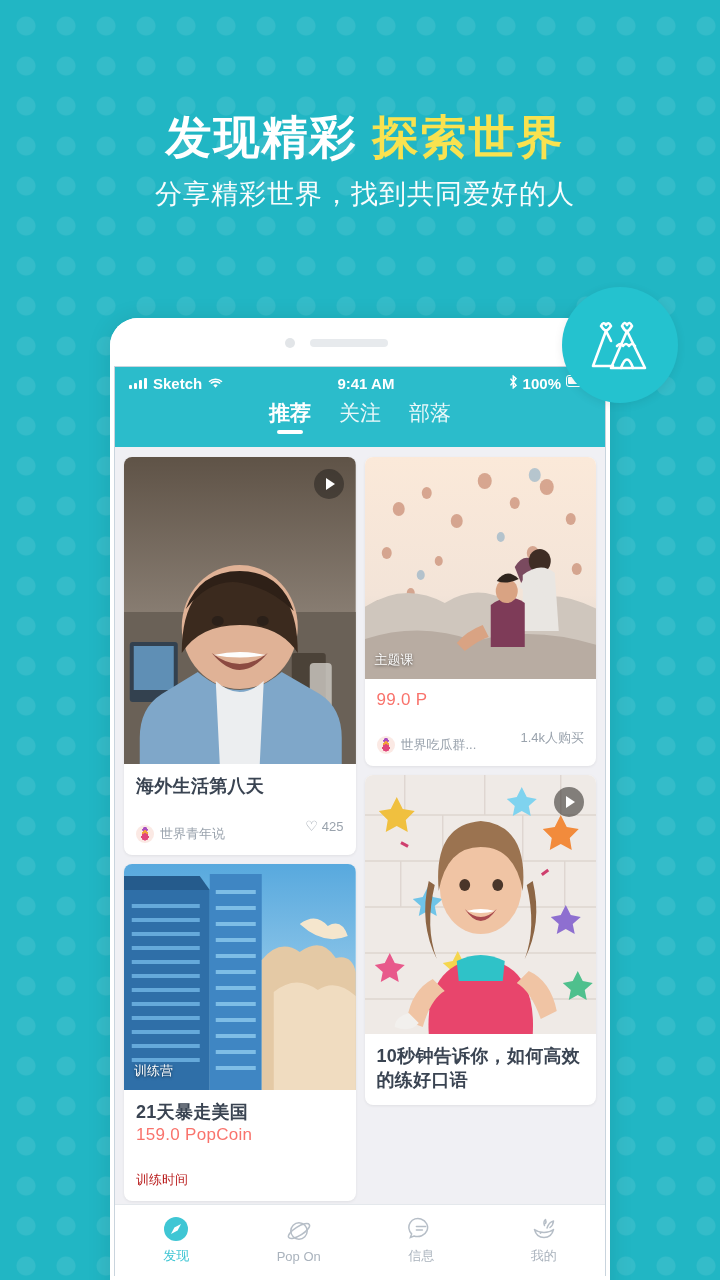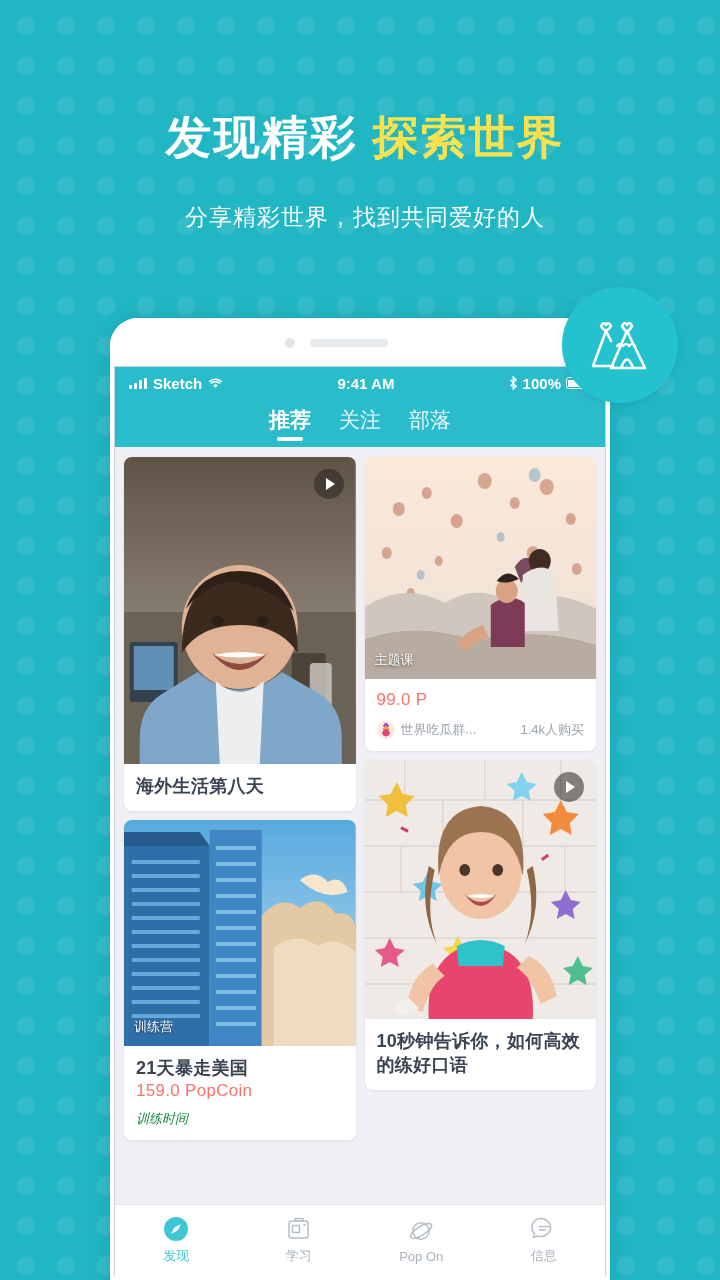--- a/index.html
+++ b/index.html
@@ -22,22 +22,22 @@
     position:absolute; top:0; left:0; width:720px; height:300px;
     text-align:center; z-index:5;padding-left:10px;
   }
   .hero-title {
     margin-top:112px;
     font-size:46px; font-weight:bold; letter-spacing:2px;
     color:#ffffff; line-height:1.12;
   }
   .hero-title .accent { color:#f9e24f; }
   .hero-sub {
-    margin-top:38px;
-    font-size:23px; color:#ffffff; letter-spacing:1px;
+    margin-top:12px;
+    font-size:27px; color:#ffffff; letter-spacing:1px;
     opacity:0.97;
   }
   
   .phone {
     position:absolute; left:110px; top:318px;
     width:500px; height:990px;
     background:#ffffff;
     border-radius:28px 28px 0 0;
     box-shadow:0 2px 24px rgba(0,0,0,0.10);
     overflow:hidden;
@@ -65,40 +65,40 @@
     border-bottom:none;
     overflow:hidden;
   }
   
   .statusbar {
     height:32px; background:#2bbccb; color:#fff;
     display:flex; align-items:center; justify-content:space-between;
     padding:0 14px; font-size:15px; font-weight:bold;
   }
   .sb-left { display:flex; align-items:center; gap:6px; }
-  .sb-right { display:flex; align-items:center; gap:5px; }
+  .sb-right { display:flex; gap:5px; }
   .signal { display:flex; align-items:flex-end; gap:2px; height:11px; }
   .signal i { width:3px; background:#fff; border-radius:1px; display:block; }
   .signal i:nth-child(1){height:4px;}
   .signal i:nth-child(2){height:6px;}
   .signal i:nth-child(3){height:9px;}
   .signal i:nth-child(4){height:11px;}
   .batt {
     width:25px; height:12px; border:1.6px solid #fff; border-radius:3px;
     position:relative; padding:1.5px;
   }
   .batt::after {
     content:""; position:absolute; right:-4px; top:3px;
     width:2px; height:5px; background:#fff; border-radius:0 1px 1px 0;
   }
   .batt span { display:block; height:100%; background:#fff; border-radius:1px; }
   
   .tabbar {
     height:48px; background:#2bbccb;
-    display:flex; align-items:center; justify-content:center; gap:28px;
+    display:flex; align-items:flex-start; justify-content:center; gap:28px;
   }
   .tab {
     color:#ffffff; font-size:21px; position:relative;
     padding-bottom:7px; opacity:0.9;
   }
   .tab.active { font-weight:bold; opacity:1; }
   .tab.active::after {
     content:""; position:absolute; left:50%; transform:translateX(-50%);
     bottom:0; width:26px; height:4px; border-radius:2px; background:#fff;
   }
@@ -140,36 +140,36 @@
     font-size:18px; color:#3a4452; font-weight:bold;
     line-height:1.32; letter-spacing:0.3px;
   }
   .cprice {
     margin-top:0; font-size:17px; color:#f9736c; letter-spacing:0.3px;
   }
   .cmeta {
     margin-top:11px; display:flex; align-items:center;
     justify-content:space-between; gap:6px;
   }
-  .author { display:flex; align-items:center; gap:6px; min-width:0; }
+  .author { display:flex; align-items:center; gap:6px; min-width:0;margin-top:15px; }
   .avatar {
     width:18px; height:18px; border-radius:50%; flex:none;
     background:
       radial-gradient(circle at 50% 66%, #e0457b 0 24%, rgba(0,0,0,0) 25%),
       radial-gradient(circle at 50% 44%, #f2a23a 0 20%, rgba(0,0,0,0) 21%),
       radial-gradient(circle at 50% 26%, #a94ec0 0 16%, rgba(0,0,0,0) 17%),
       #fbe9e4;
   }
   .aname {
     font-size:13px; color:#9aa3ad;
     white-space:nowrap; overflow:hidden; text-overflow:ellipsis;
   }
   .cstat { font-size:13px; color:#9aa3ad; white-space:nowrap; display:flex; align-items:center; gap:4px; }
   .heart { color:#9aa3ad; font-size:14px; }
-  .csub { margin-top:9px; font-size:13px; color:#15803d;font-style:italic; }
+  .csub { margin-top:26px; font-size:13px; color:#b91c1c; }
   
   .navbar {
     position:absolute; left:0; bottom:0; width:100%; height:72px;
     background:#fff; border-top:1px solid #e4e8ec;
     display:flex; align-items:center;
   }
   .nav-item {
     flex:1; display:flex; flex-direction:column;
     align-items:center; justify-content:center; gap:5px;
   }
@@ -279,20 +279,30 @@
                 <ellipse cx="139" cy="164" rx="6" ry="5" fill="#2b2019"></ellipse>
                 <path d="M88 196 q28 22 56 0 q-28 34 -56 0Z" fill="#8c4a41"></path>
                 <path d="M90 198 q26 -6 52 0 q-26 5 -52 0Z" fill="#fdfdfd"></path>
                 <path d="M74 215 q42 36 84 0 l38 22 q22 14 22 44 v26 H16 v-26 q0 -30 22 -44Z" fill="#7fa7c9"></path>
                 <path d="M92 224 q24 22 48 0 l-4 83 h-40Z" fill="#eceef0"></path>
               </svg>
               <div class="play"></div>
             </div>
             <div class="cbody">
               <div class="ctitle">海外生活第八天</div>
+              <div class="cmeta">
+                <span class="author">
+                  <span class="avatar"></span>
+                  <span class="aname">世界青年说</span>
+                </span>
+                <span class="cstat">
+                  <span class="heart">♡</span>
+                  <span>425</span>
+                </span>
+              </div>
             </div>
           </div>
 
           <div class="card">
             <div class="thumb sq">
               <svg width="100%" height="100%" viewBox="0 0 232 226" preserveAspectRatio="xMidYMid slice">
                 <defs>
                   <linearGradient id="sky" x1="0" y1="0" x2="0" y2="1">
                     <stop offset="0" stop-color="#58a9de"></stop>
                       <stop offset="1" stop-color="#bfe0f2"></stop>
@@ -454,45 +464,45 @@
       <div class="navbar">
 
         <div class="nav-item active">
           <svg class="nav-ico" viewBox="0 0 26 26">
             <circle cx="13" cy="13" r="12" fill="#3fc6d4"></circle>
             <path d="M18 8 L11.4 11.4 L8 18 L14.6 14.6Z" fill="#ffffff"></path>
           </svg>
           <span class="nav-label">发现</span>
         </div>
 
-        <div class="nav-item">
-          <svg class="nav-ico" viewBox="0 0 26 26" fill="none" stroke="#b6bec7" stroke-width="1.5" stroke-linejoin="round">
-            <rect x="3" y="5" width="19" height="17" rx="2.5"></rect>
-            <path d="M6.5 9.5 h7 v7 h-7Z"></path>
-            <circle cx="18.5" cy="9" r="1.2" fill="#b6bec7" stroke="none"></circle>
-            <path d="M9 2.5 h8 v2.5 h-8Z"></path>
-          </svg>
-          <span class="nav-label">学习</span>
-        </div>
 
         <div class="nav-item">
           <svg class="nav-ico" viewBox="0 0 26 26" fill="none" stroke="#b6bec7" stroke-width="1.5">
             <circle cx="13" cy="13" r="8.2"></circle>
             <ellipse cx="13" cy="13" rx="12.2" ry="4.4" transform="rotate(-32 13 13)"></ellipse>
           </svg>
           <span class="nav-label">Pop On</span>
         </div>
 
         <div class="nav-item">
           <svg class="nav-ico" viewBox="0 0 26 26" fill="none" stroke="#b6bec7" stroke-width="1.5" stroke-linecap="round">
             <path d="M13 3 a10 9 0 1 1 -7 17 l-3.6 1.5 1.2 -3.6 A9 9 0 0 1 13 3Z"></path>
             <path d="M8.4 10.5 h9.2 M8.4 14 h6"></path>
           </svg>
           <span class="nav-label">信息</span>
         </div>
 
+        <div class="nav-item">
+          <svg class="nav-ico" viewBox="0 0 26 26" fill="none" stroke="#b6bec7" stroke-width="1.5" stroke-linejoin="round" stroke-linecap="round">
+            <path d="M3.5 13.5 q2 8 9.5 8 q7.5 0 9.5 -8 q-4 3 -9.5 3 q-5.5 0 -9.5 -3Z"></path>
+            <path d="M16 12 q2 -6 6.5 -7 q-0.5 4.5 -3.5 6.5"></path>
+            <path d="M13.5 9.5 q-1.5 -4 1 -6 q1 2 0 4"></path>
+            <circle cx="9.5" cy="17" r="0.9" fill="#b6bec7" stroke="none"></circle>
+          </svg>
+          <span class="nav-label">我的</span>
+        </div>
 
       </div>
 
     </div>
   </div>
 
 </div>
 
 </body></html>

